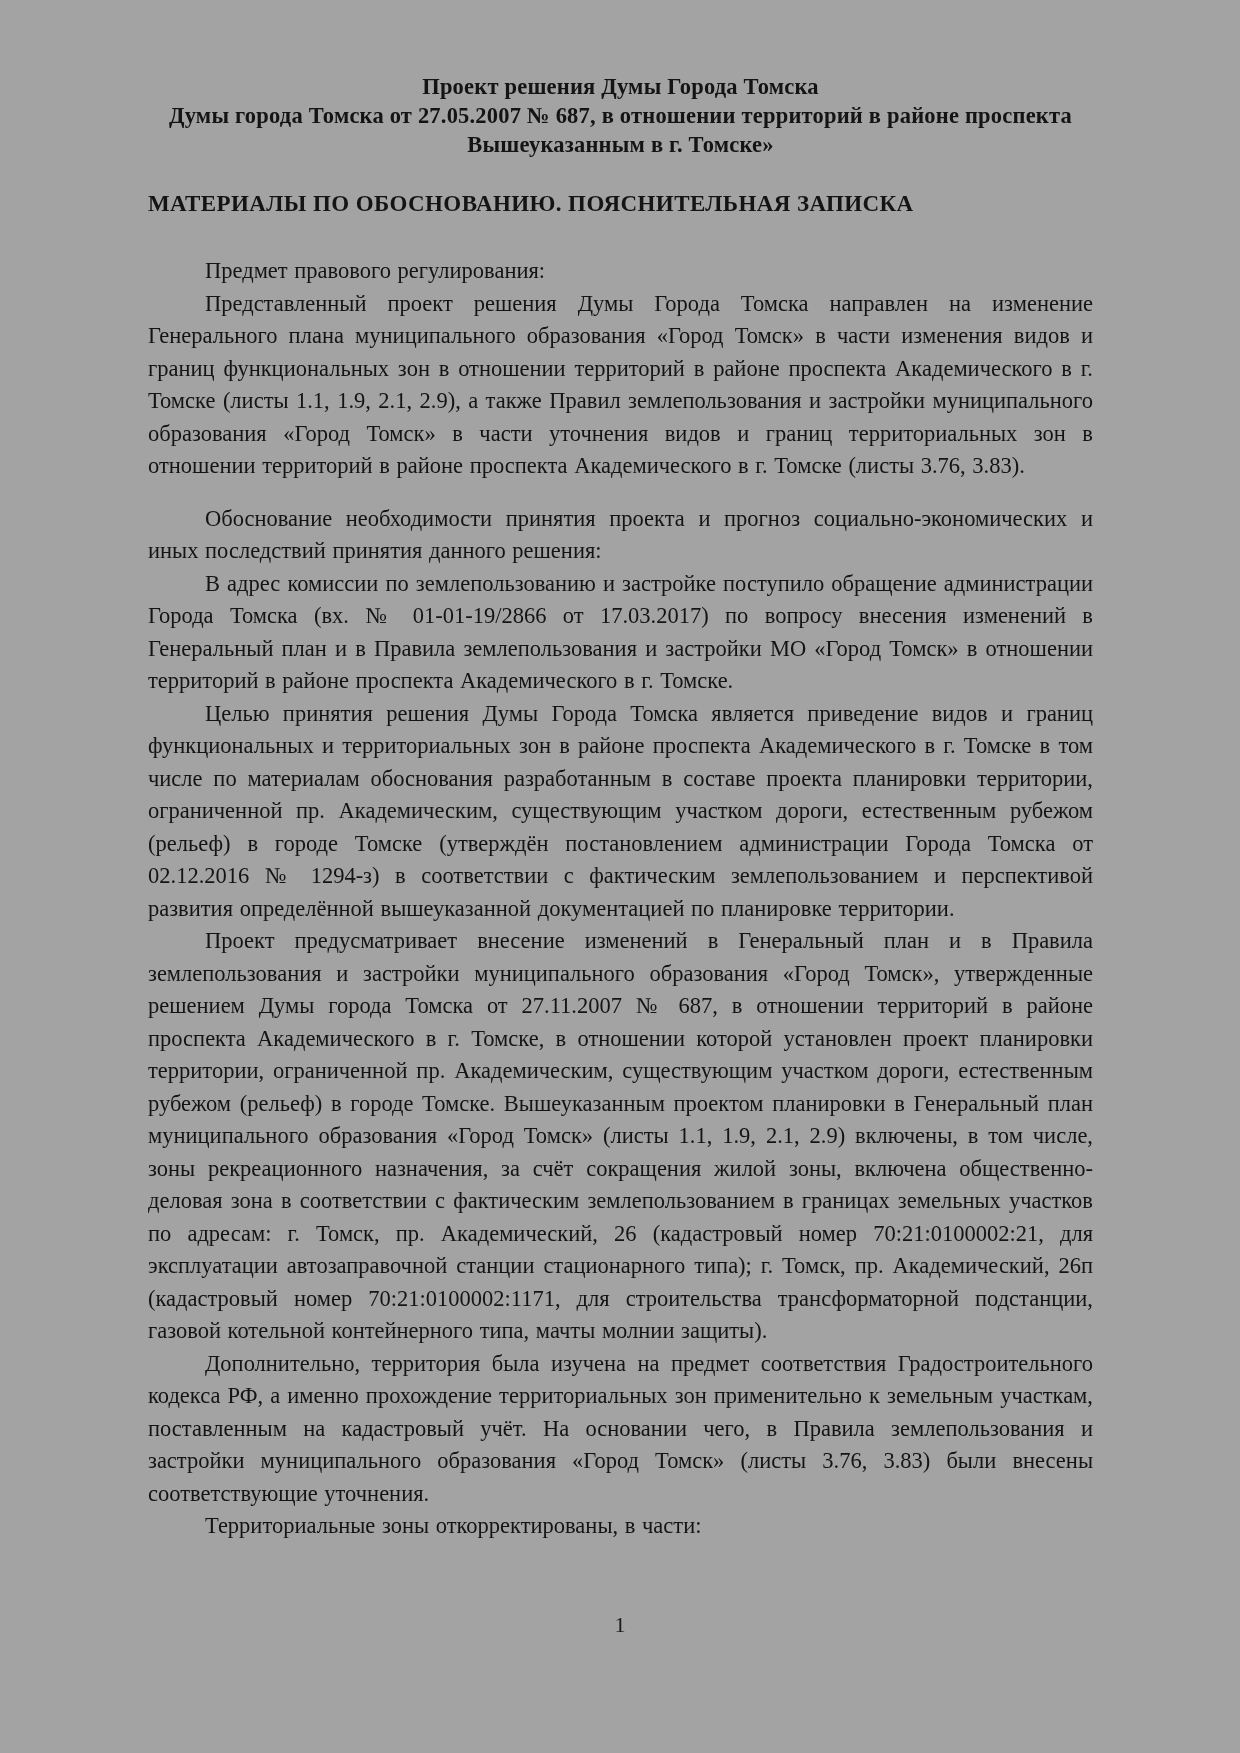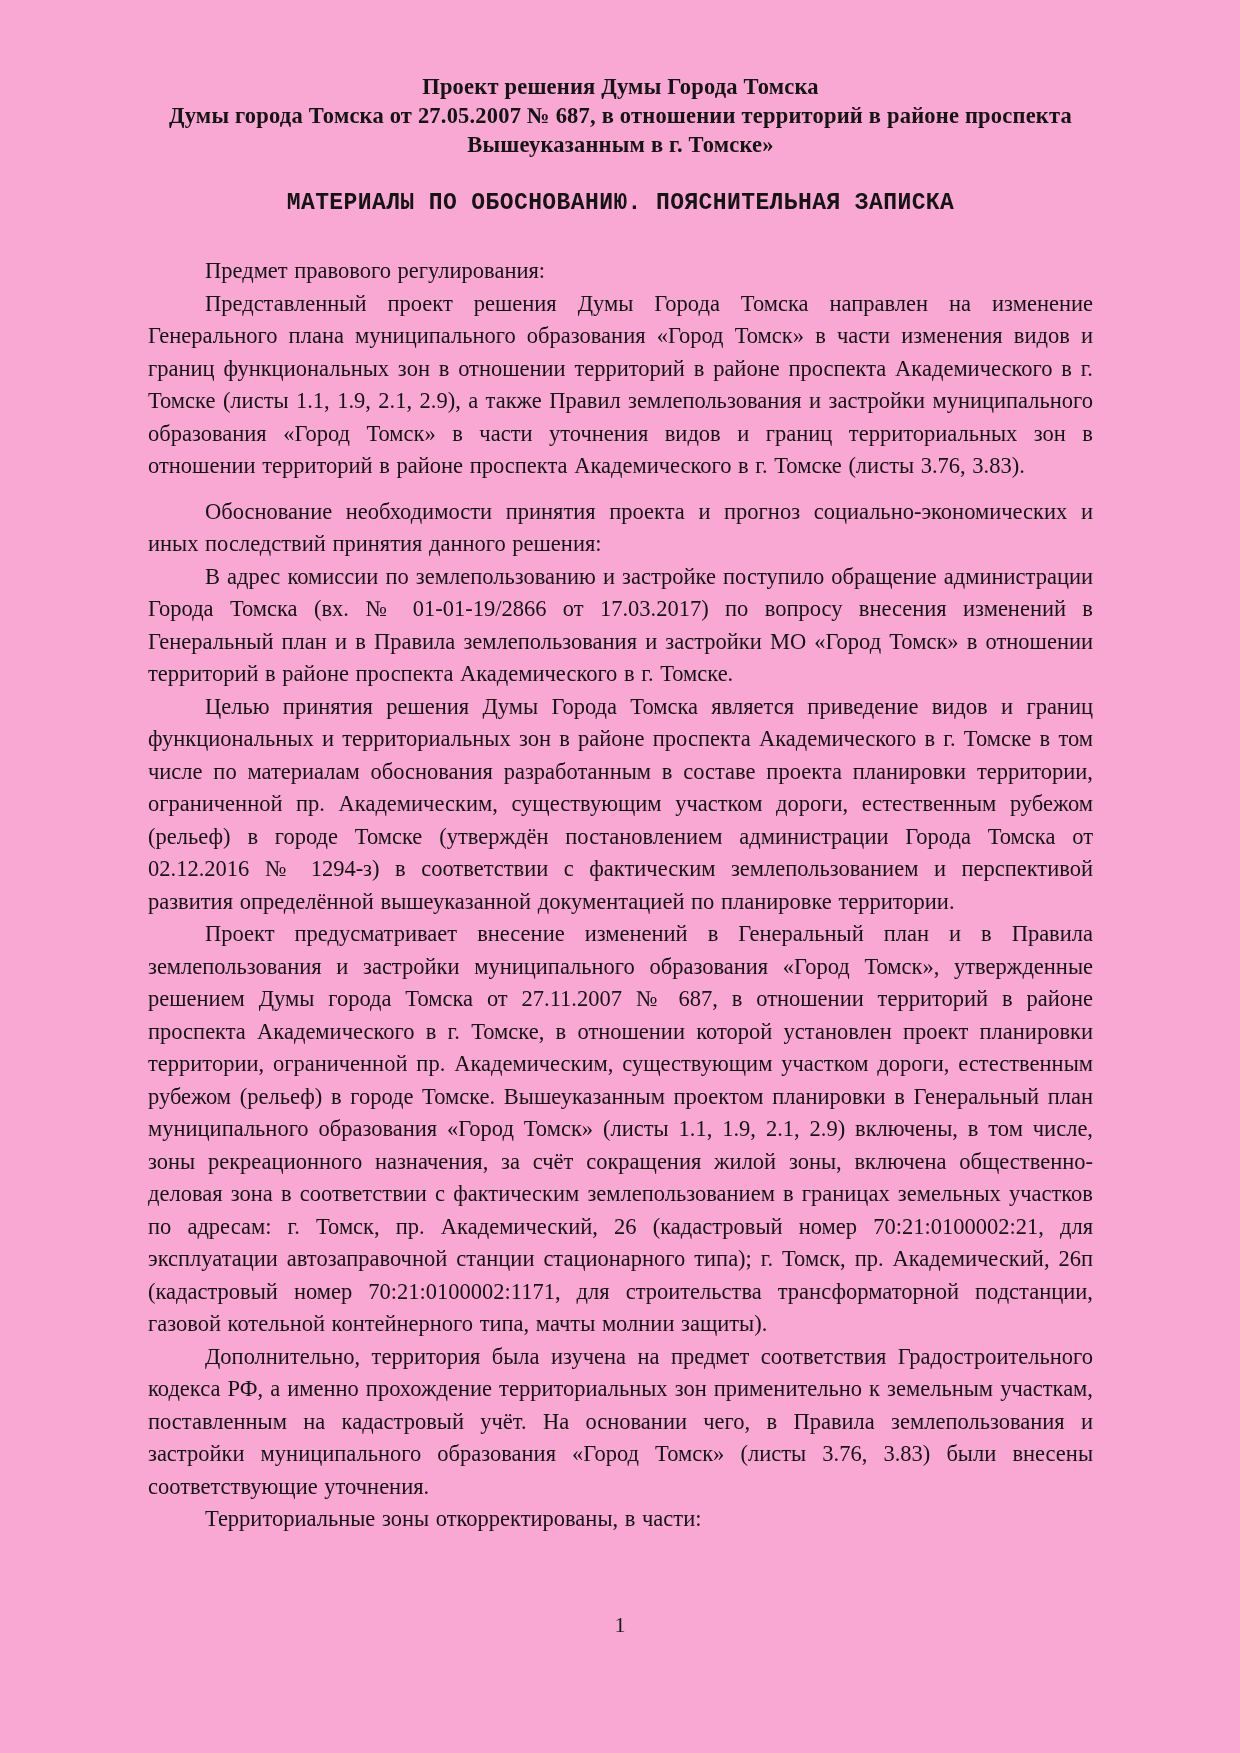--- a/index.html
+++ b/index.html
@@ -6,54 +6,53 @@
     margin: 0;
     padding: 0;
     background: #ffffff;
   }
   .page {
     position: relative;
     width: 1240px;
     height: 1753px;
     box-sizing: border-box;
     padding: 72px 147px 9px 148px;
-    background: #f9a8d4;
+    background: #a3a3a3;
     font-family: "Liberation Serif", "DejaVu Serif", serif;
     color: #141414;
     overflow: hidden;
   }
   .doc-title .title-line {
     font-weight: 700;
     font-size: 22.5px;
     line-height: 29px;
     text-align: center;
     letter-spacing: 0.2px;
   }
   .main-heading {
     font-weight: 700;
     font-size: 23px;
     line-height: 29px;
-    text-align: center;
+    text-align: left;
     letter-spacing: 0.4px;
     margin: 30px 0 37px 0;
-    font-family: Liberation Mono, monospace;
   }
   .doc-body .para {
     margin: 0;
     font-size: 22.5px;
     line-height: 32.5px;
     text-align: justify;
     text-indent: 57px;
     word-spacing: 1px;
   }
   .doc-body .para.bold {
     font-weight: 400;
   }
   .doc-body .para.spaced {
-    margin-top: 13px;
+    margin-top: 20px;
   }
   .page-number {
     position: absolute;
     left: 0;
     right: 0;
     top: 1612px;
     text-align: center;
     font-size: 22px;
     color: #1a1a1a;
   }

